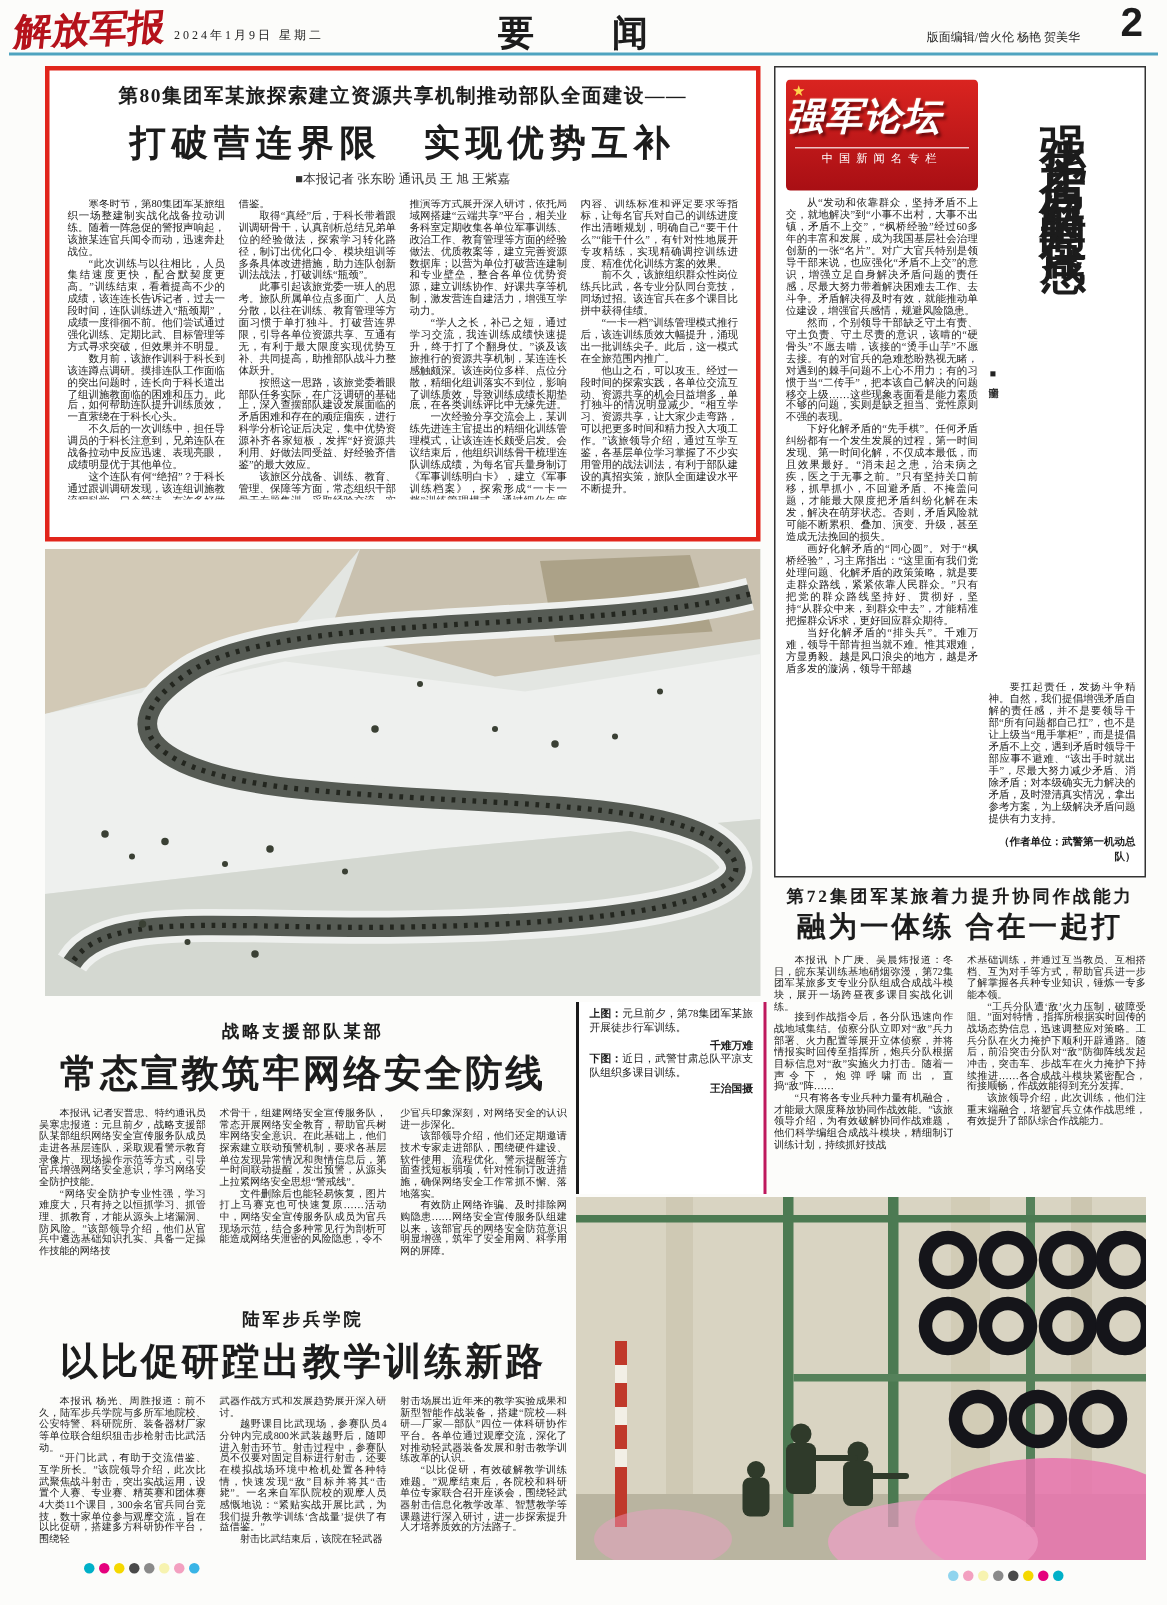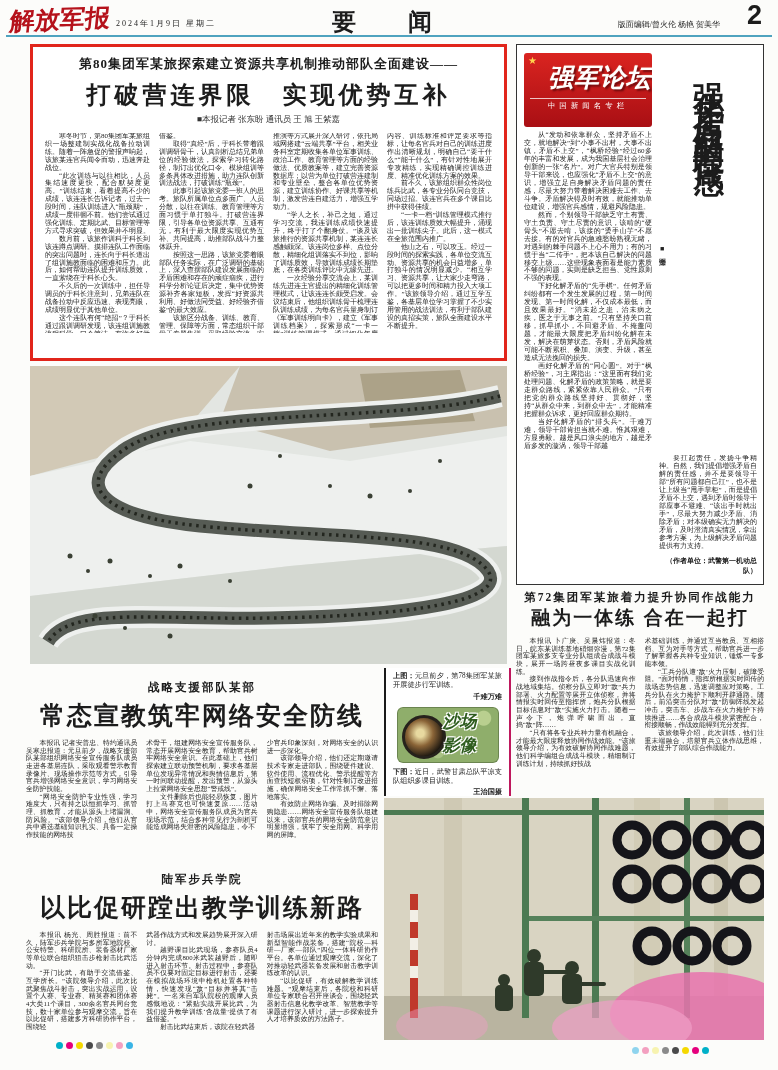--- a/index.html
+++ b/index.html
@@ -30,21 +30,21 @@
   .para{margin:0;text-indent:2em;}
   .cont-first .para:first-child{text-indent:0;}
 
   
   .forum-box{left:516px;top:44px;width:248px;height:541px;border:1px solid #333;background:#fff;
              padding:8px 7px;}
   .forum-left{position:absolute;left:7px;top:8px;width:128px;bottom:8px;overflow:hidden;}
   .forum-badge{width:128px;height:74px;background:linear-gradient(180deg,#da2420,#a90f14);
                border-radius:3px;position:relative;margin-bottom:5px;padding-top:8px;box-sizing:border-box;}
   .forum-badge .star{position:absolute;left:4px;top:2px;color:#ffd34d;font-size:10px;}
-  .forum-badge-title{text-align:right;font-size:25px;font-weight:900;color:#fff;
+  .forum-badge-title{text-align:left;font-size:25px;font-weight:900;color:#fff;
       font-family:"Liberation Sans",sans-serif;font-style:italic;letter-spacing:1px;
       text-shadow:2px 2px 2px #6e0a0d,0 0 1px #ffe9c9;}
   .forum-badge-sub{margin:4px 6px 0;border-top:1px solid rgba(255,255,255,.75);padding-top:2px;
       text-align:center;font-size:7.5px;color:#fff;letter-spacing:4px;}
   .forum-text{font-size:7px;line-height:1.14;text-align:justify;}
   .forum-right{position:absolute;left:142px;top:10px;width:98px;bottom:8px;}
   .forum-vhead{writing-mode:vertical-rl;font-size:31px;font-weight:900;letter-spacing:9px;
       font-family:"Liberation Sans",sans-serif;height:392px;margin:4px auto 0;}
   .forum-vbyline{position:absolute;left:-2px;top:190px;writing-mode:vertical-rl;font-size:7px;color:#222;}
   .forum-rtext{margin-top:4px;height:96px;overflow:hidden;font-size:7px;line-height:1.14;text-align:justify;}
@@ -188,24 +188,20 @@
       <circle cx="250" cy="90" r="2"></circle>
         <circle cx="220" cy="120" r="2.5"></circle>
         <circle cx="410" cy="95" r="2"></circle>
     </g>
   </svg>
 </div>
 
 <div class="abs caption-col">
   <p class="cap"><span class="cap-label">上图：</span><span>元旦前夕，第78集团军某旅开展徒步行军训练。</span></p>
   <p class="cap-credit">千难万难</p>
-  <div class="sc-badge">
-    <div class="sc-lens"></div>
-    <div class="sc-text"><span>沙场</span><br><span>影像</span></div>
-  </div>
   <p class="cap"><span class="cap-label">下图：</span><span>近日，武警甘肃总队平凉支队组织多课目训练。</span></p>
   <p class="cap-credit">王治国摄</p>
 </div>
 
 <div class="abs a72">
   <div class="art-kicker">第72集团军某旅着力提升协同作战能力</div>
   <div class="art-headline">融为一体练 合在一起打</div>
   <div class="cols a72-cols">
     <div class="col col6">
         <p class="para">本报讯 卜广庚、吴晨炜报道：冬日，皖东某训练基地硝烟弥漫，第72集团军某旅多支专业分队组成合成战斗模块，展开一场跨昼夜多课目实战化训练。</p>

